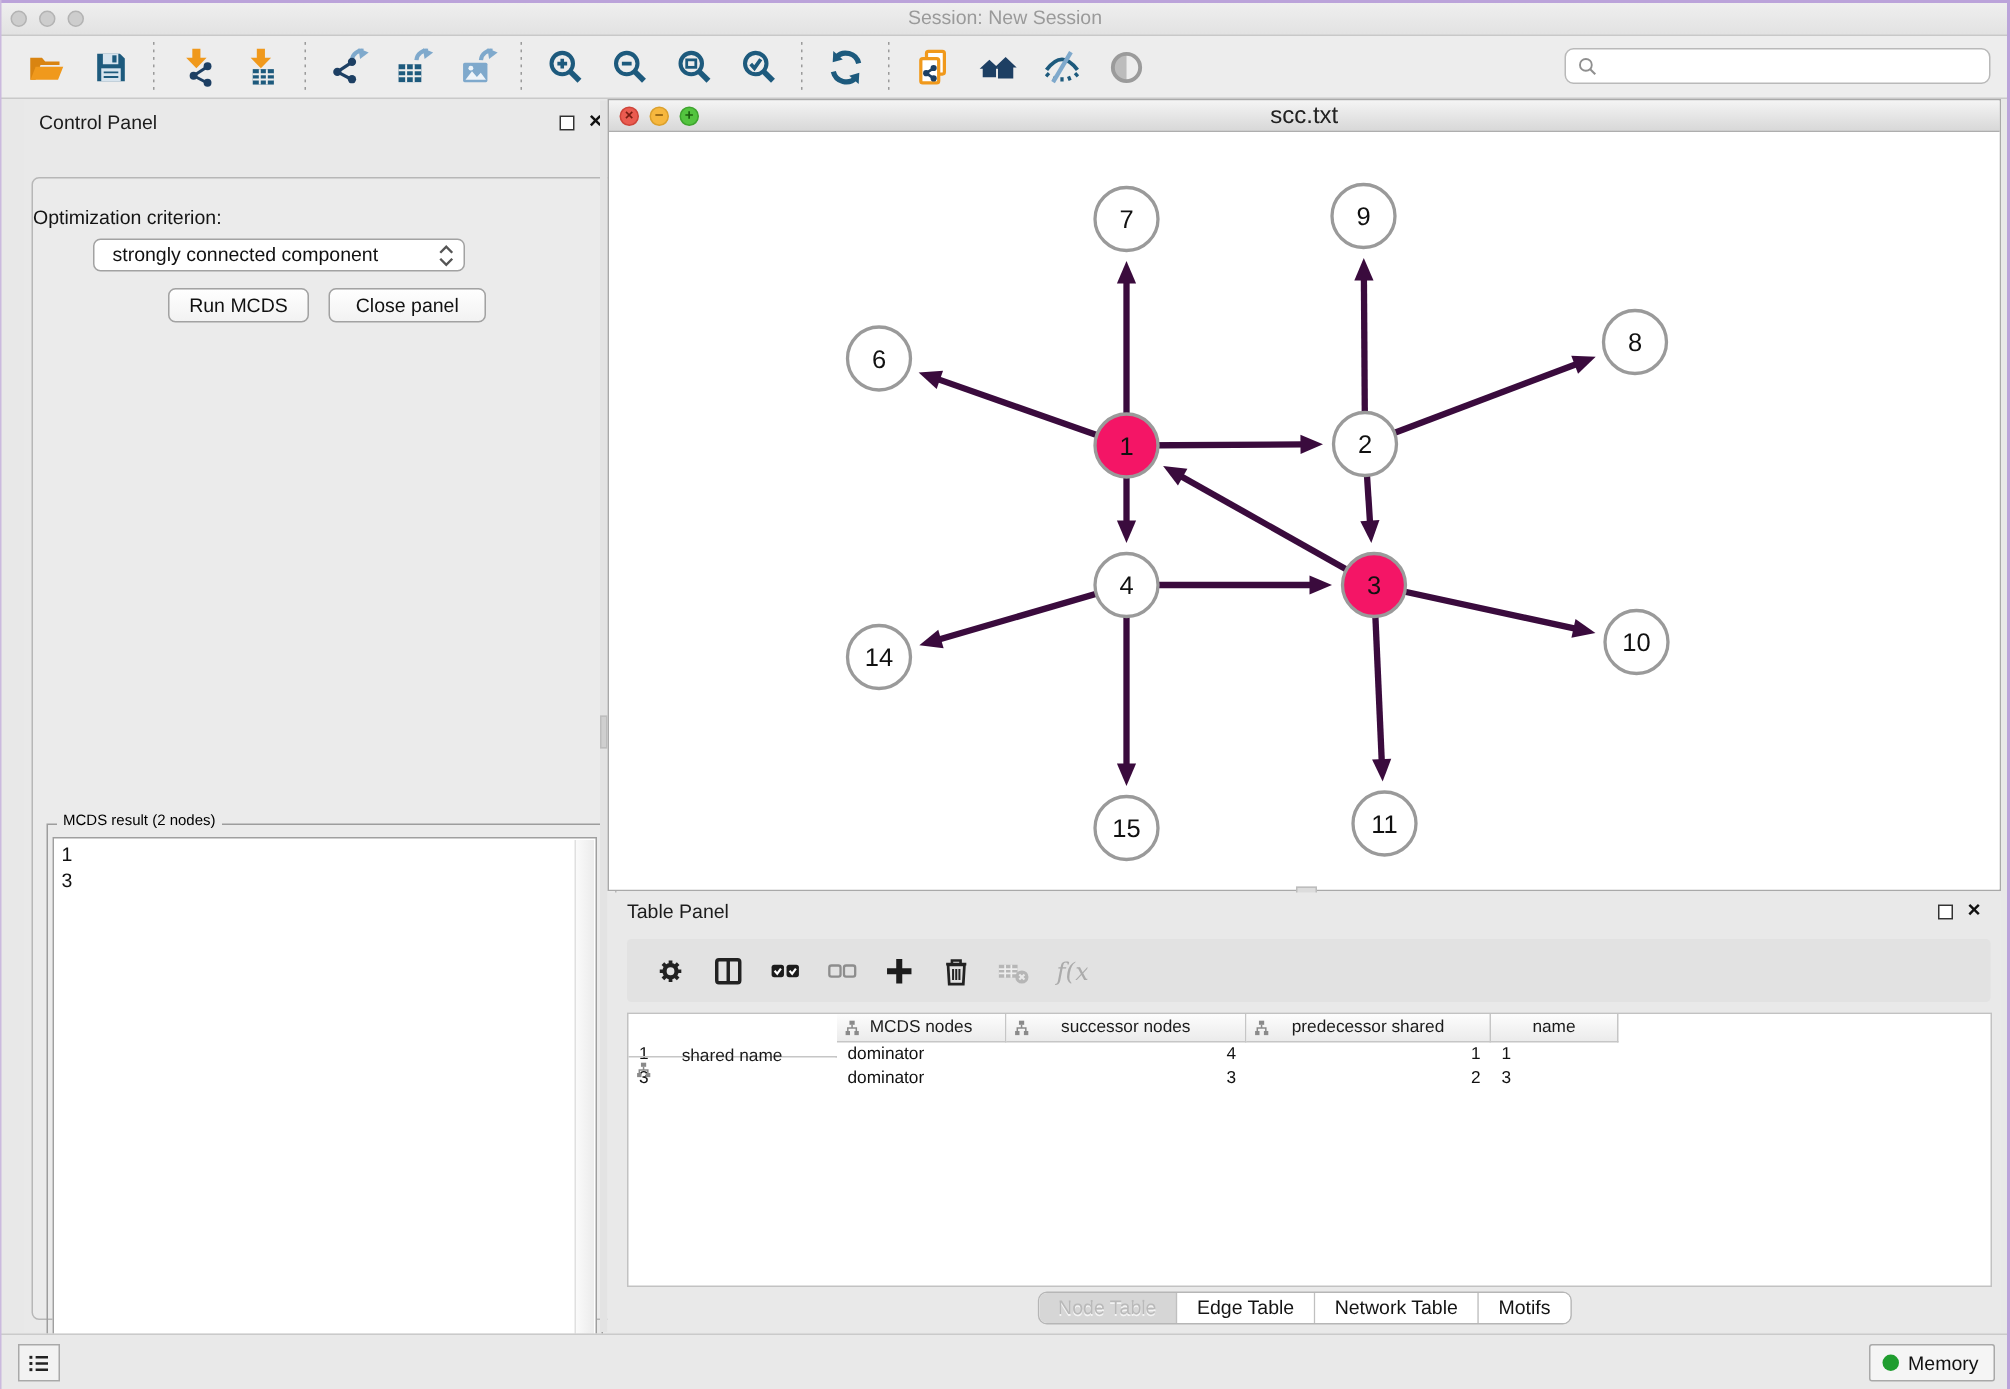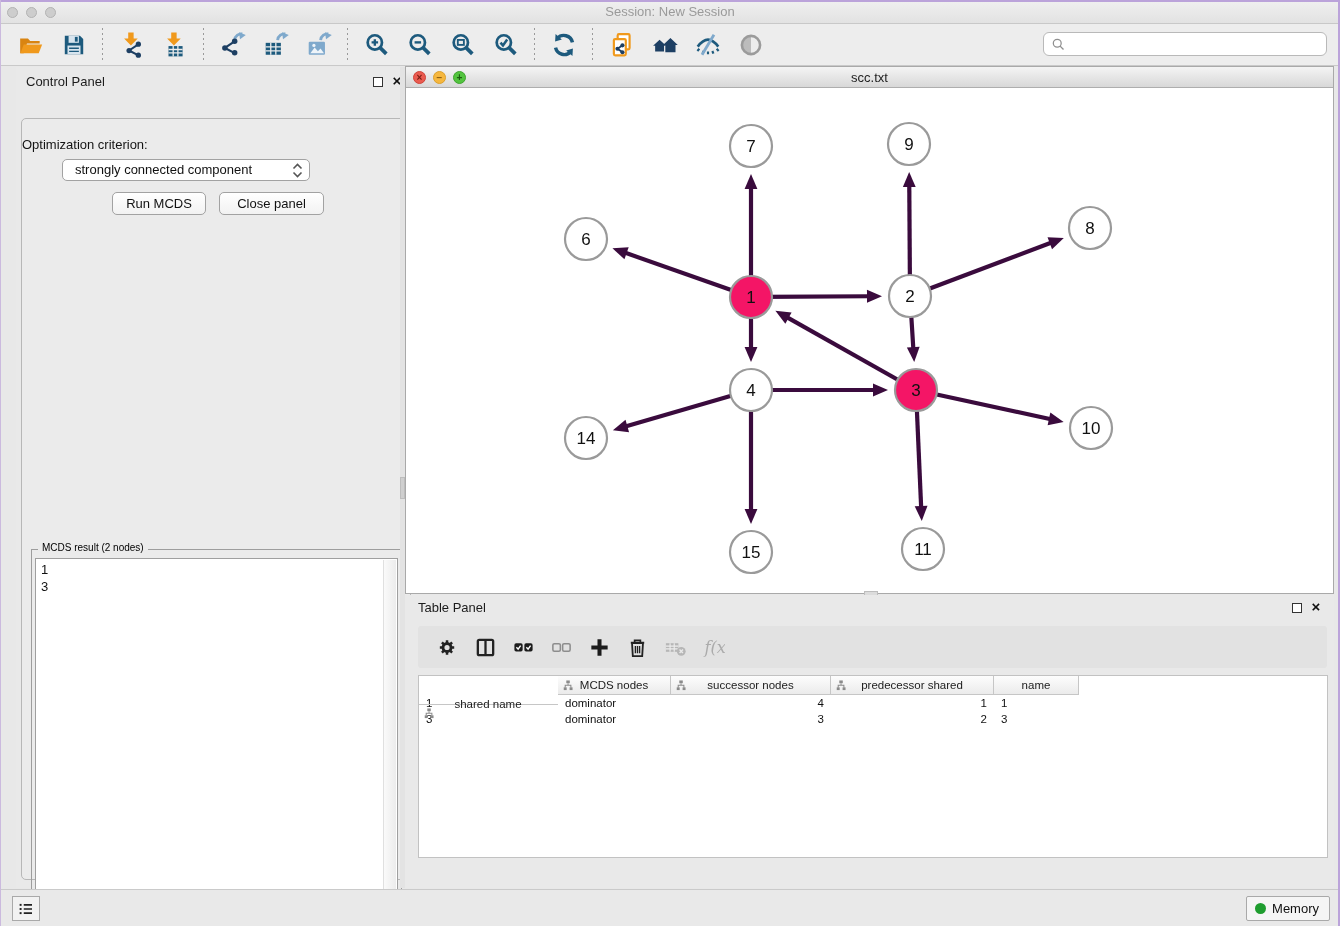--- a/index.html
+++ b/index.html
@@ -80,21 +80,21 @@
   
   .v-divider { position:absolute; left:400px; top:67px; width:5px; bottom:38px; background:#e3e3e3; }
   .v-handle { position:absolute; left:0; top:410px; width:5px; height:22px; background:#cfcfcf; border:1px solid #bdbdbd; }
 
   
   .net-window { position:absolute; left:405px; top:66px; width:929px; height:528px;
     border:1px solid #a9a9a9; background:#fff; }
   .net-titlebar { position:absolute; top:0; left:0; right:0; height:21px;
     background:linear-gradient(#f4f4f4,#d8d8d8); border-bottom:1px solid #aeaeae; }
   .net-titlebar .title { position:absolute; left:0; right:0; line-height:21px;
-    text-align:center; font-size:13px; color:#222; }
+    text-align:center; font-size:16px; color:#222; }
   .tl { position:absolute; top:4px; width:13px; height:13px; border-radius:50%;
     font-size:10px; font-weight:bold; text-align:center; line-height:12px; }
   .tl-close { left:7px;  background:#ea5b50; border:1px solid #ce4439; color:#771d12; }
   .tl-min   { left:27px; background:#f6b73e; border:1px solid #dba02c; color:#8a5d10; }
   .tl-zoom  { left:47px; background:#53c43f; border:1px solid #3ea42e; color:#1c5e10; }
   .net-canvas { position:absolute; left:0; top:21px; right:0; bottom:0; background:#fff; }
   .net-canvas svg { position:absolute; left:0; top:0; }
   .h-handle { position:absolute; left:458px; bottom:-4px; width:14px; height:6px;
     background:#dcdcdc; border:1px solid #bdbdbd; }
 
@@ -504,20 +504,28 @@
         </div>
         <div class="dt-row">
           <div class="dt-cell" style="width: 139px; text-align: left;">3</div>
           <div class="dt-cell" style="width: 113px; text-align: left;">dominator</div>
           <div class="dt-cell" style="width: 160px; text-align: right;">3</div>
           <div class="dt-cell" style="width: 163px; text-align: right;">2</div>
           <div class="dt-cell" style="width: 85px; text-align: left;">3</div>
         </div>
       </div>
   </div>
+  <div class="bottom-tabs">
+    <div class="bt-group" id="bt-group">
+        <div class="bt-tab active">Node Table</div>
+        <div class="bt-tab">Edge Table</div>
+        <div class="bt-tab">Network Table</div>
+        <div class="bt-tab">Motifs</div>
+      </div>
+  </div>
 </div>
 
 <div class="statusbar">
   <div class="sb-list-btn">
     <svg viewBox="0 0 24 24">
       <path d="M9 6.5h11M9 12h11M9 17.5h11" stroke="#222" stroke-width="2.2"></path>
       <rect x="3.5" y="5.2" width="2.6" height="2.6" fill="#222"></rect>
       <rect x="3.5" y="10.7" width="2.6" height="2.6" fill="#222"></rect>
       <rect x="3.5" y="16.2" width="2.6" height="2.6" fill="#222"></rect>
     </svg>

